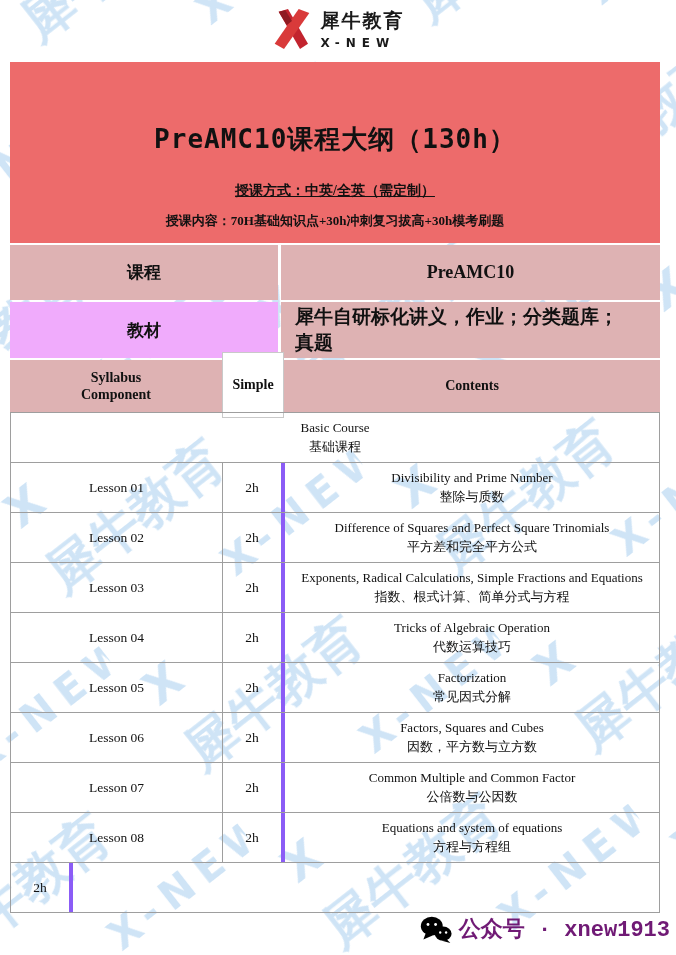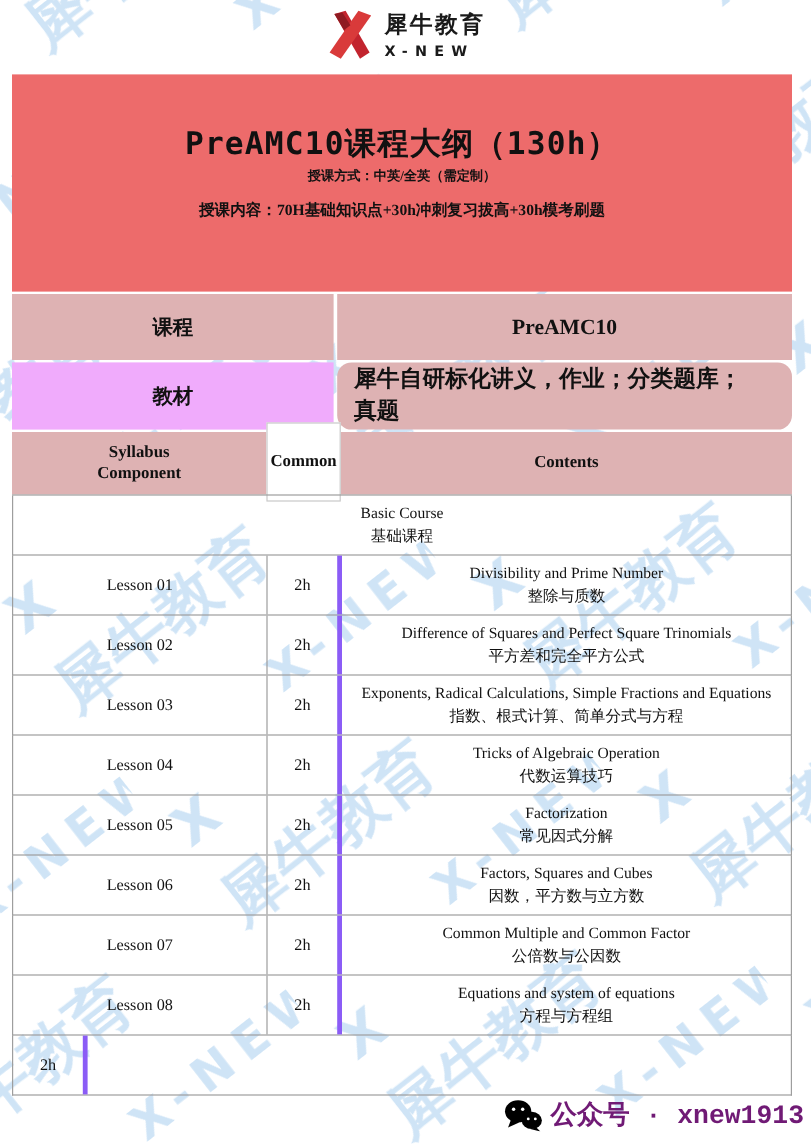--- a/index.html
+++ b/index.html
@@ -18,32 +18,32 @@
   .logo-text { display:flex; flex-direction:column; align-items:flex-start; }
   .logo-cn { font-family:"DejaVu Sans", sans-serif; font-weight:bold;
              font-size:19px; letter-spacing:2px; color:#1a1a1a; }
   .logo-en { font-family:"DejaVu Sans", sans-serif; font-weight:bold;
              font-size:12px; letter-spacing:6px; color:#1a1a1a; margin-top:2px; }
 
   
   .banner { position:absolute; left:10px; top:62px; width:650px; height:181px;
             z-index:1; text-align:center; }
   .banner-title { font-family:"DejaVu Sans Mono", monospace; font-weight:bold;
-                  font-size:26px; padding-top:40px; letter-spacing:1px; }
-  .banner-sub1 { font-weight:bold; font-size:11px; margin-top:2px; }
+                  font-size:26px; padding-top:60px; letter-spacing:1px; }
+  .banner-sub1 { font-weight:bold; font-size:14px; margin-top:25px;text-decoration:underline; }
   .banner-sub2 { font-weight:bold; font-size:13px; margin-top:12px; }
 
   
   .info { position:absolute; left:10px; top:245px; width:650px; z-index:1; }
   .info-row { display:flex; margin-bottom:2px; }
   .cell { display:flex; align-items:center; justify-content:center; }
   .row-a { height:55px; } .row-b { height:56px; } .row-c { height:52px; position:relative; }
   .ca1 { width:268px; margin-right:3px; font-weight:bold; font-size:17px;text-align:center; }
   .ca2 { flex:1; font-weight:bold; font-size:18px; }
-  .cb2 { flex:1; justify-content:flex-start; padding-left:14px;border-radius:12px; }
+  .cb2 { flex:1; justify-content:flex-start; padding-left:14px; }
   .cb2 .val { font-weight:bold; font-size:19px; line-height:1.35; width:336px; text-align:left; }
   .cc1 { width:212px; margin-right:62px; font-weight:bold; font-size:14px; text-align:center; }
   .cc1 .wrap { width:100px; line-height:1.25; }
   .cc3 { flex:1; font-weight:bold; font-size:14px; }
   .hours-box { position:absolute; left:212px; top:-8px; width:62px; height:66px;
                background:#ffffff; border:1px solid #c9c9c9; z-index:2;
                display:flex; align-items:center; justify-content:center;
                font-weight:bold; font-size:14px; }
 
   
@@ -109,21 +109,21 @@
       <div class="cell ca1" style="background:#f0abfc;">教材</div>
       <div class="cell cb2" style="background:#deb2b3;">
         <div class="val">犀牛自研标化讲义，作业；分类题库；真题</div>
       </div>
     </div>
     <div class="info-row row-c">
       <div class="cell cc1" style="background:#deb2b3;">
         <div class="wrap">Syllabus Component</div>
       </div>
       <div class="cell cc3" style="background:#deb2b3;">Contents</div>
-      <div class="hours-box">Common</div>
+      <div class="hours-box">Simple</div>
     </div>
   </section>
 
   <section class="body-table">
 
     <div class="brow section-row">
       <div class="bcell">
         <div class="en">Basic Course</div>
         <div class="cn">基础课程</div>
       </div>

